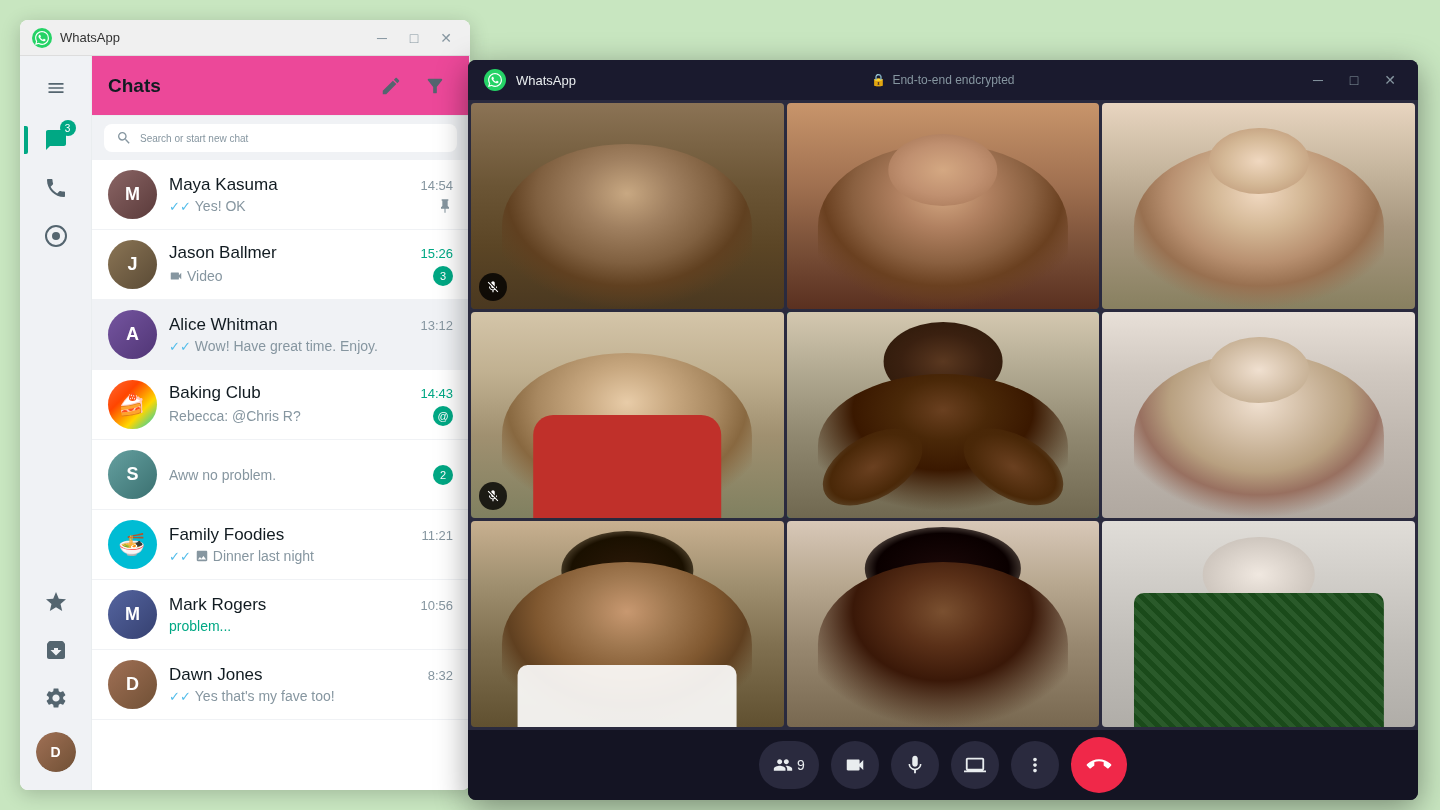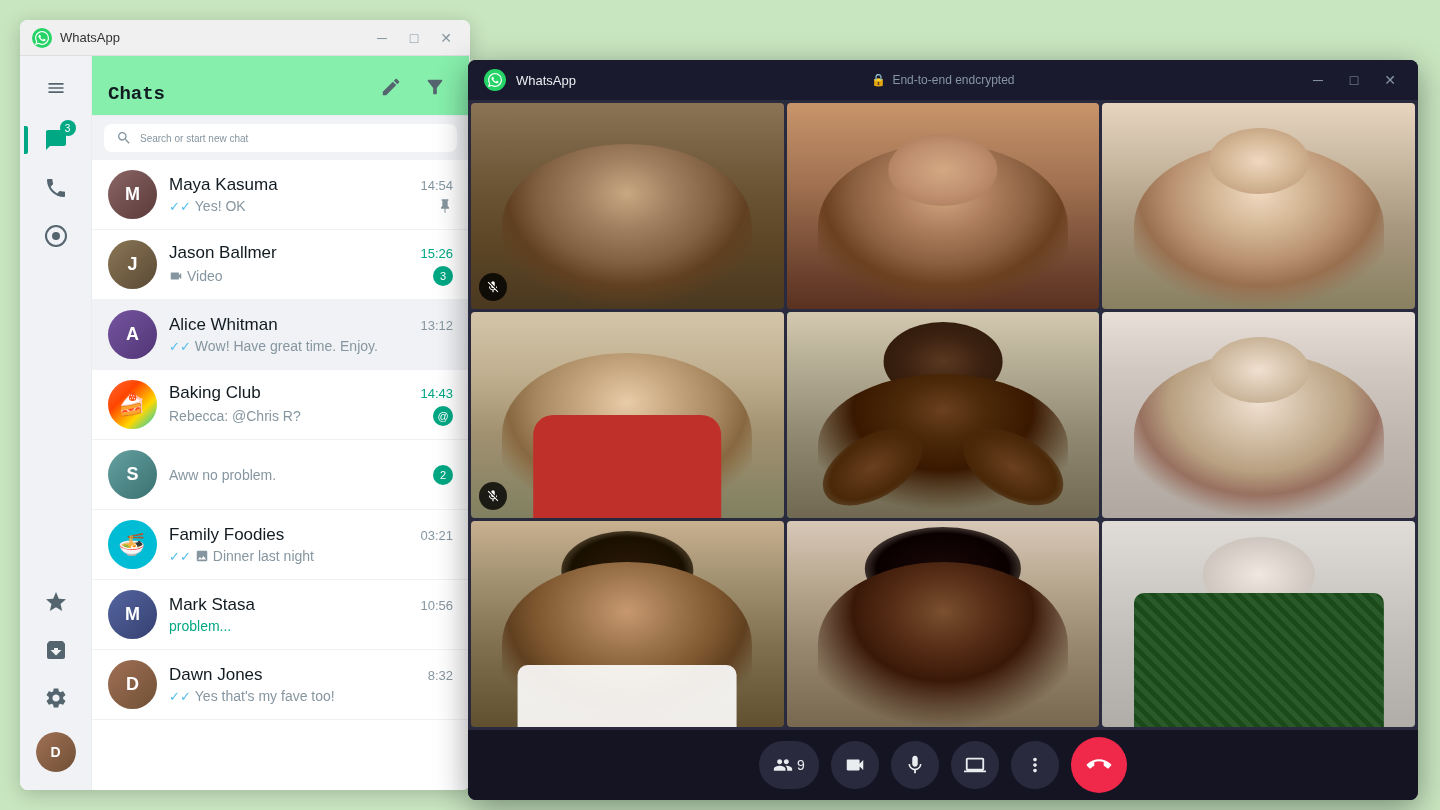--- a/index.html
+++ b/index.html
@@ -135,26 +135,25 @@
     .chat-panel {
       width: 378px;
       background: #fff;
       display: flex;
       flex-direction: column;
       border-right: 1px solid #e9edef;
     }
 
     .chat-header {
       display: flex;
-      align-items: flex-end;
+      align-items: center;
       padding: 10px 16px;
       height: 60px;
       border-bottom: 1px solid #e9edef;
-      background: #86efac;
-      font-family: Liberation Mono, monospace;
+      background: #ec4899;
     }
 
     .chat-title {
       font-size: 19px;
       font-weight: 600;
       color: #111b21;
       flex: 1;
     }
 
     .chat-header-icons {
@@ -678,41 +677,41 @@
           </div>
         </div>
 
         <div class="chat-item">
           <div class="chat-avatar av-family">
             <div class="avatar-text" style="font-size:22px;">🍜</div>
           </div>
           <div class="chat-info">
             <div class="chat-name-row">
               <span class="chat-name">Family Foodies</span>
-              <span class="chat-time">03:21</span>
+              <span class="chat-time">11:21</span>
             </div>
             <div class="chat-preview-row">
               <span class="chat-preview">
                 <span class="double-check">✓✓</span>
                 <svg width="14" height="14" viewBox="0 0 24 24" fill="#8696a0" style="flex-shrink:0">
                     <path d="M21 19V5c0-1.1-.9-2-2-2H5c-1.1 0-2 .9-2 2v14c0 1.1.9 2 2 2h14c1.1 0 2-.9 2-2zM8.5 13.5l2.5 3.01L14.5 12l4.5 6H5l3.5-4.5z"></path>
                   </svg>
                 Dinner last night
               </span>
             </div>
           </div>
         </div>
 
         <div class="chat-item">
           <div class="chat-avatar av-mark">
             <div class="avatar-text">M</div>
           </div>
           <div class="chat-info">
             <div class="chat-name-row">
-              <span class="chat-name">Mark Stasa</span>
+              <span class="chat-name">Mark Rogers</span>
               <span class="chat-time">10:56</span>
             </div>
             <div class="chat-preview-row">
               <span class="chat-preview typing-text">problem...</span>
             </div>
           </div>
         </div>
 
         <div class="chat-item">
           <div class="chat-avatar av-dawn">

